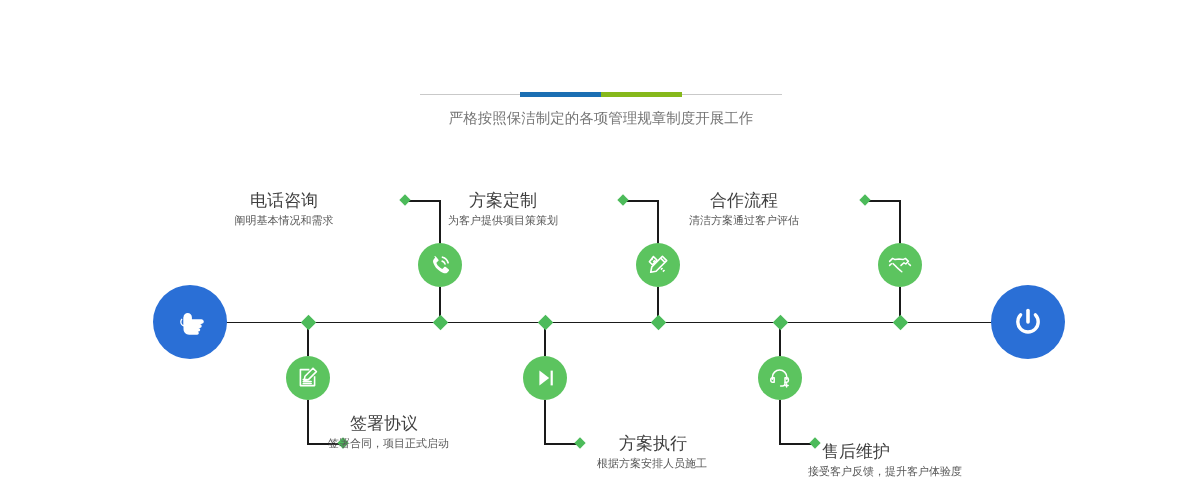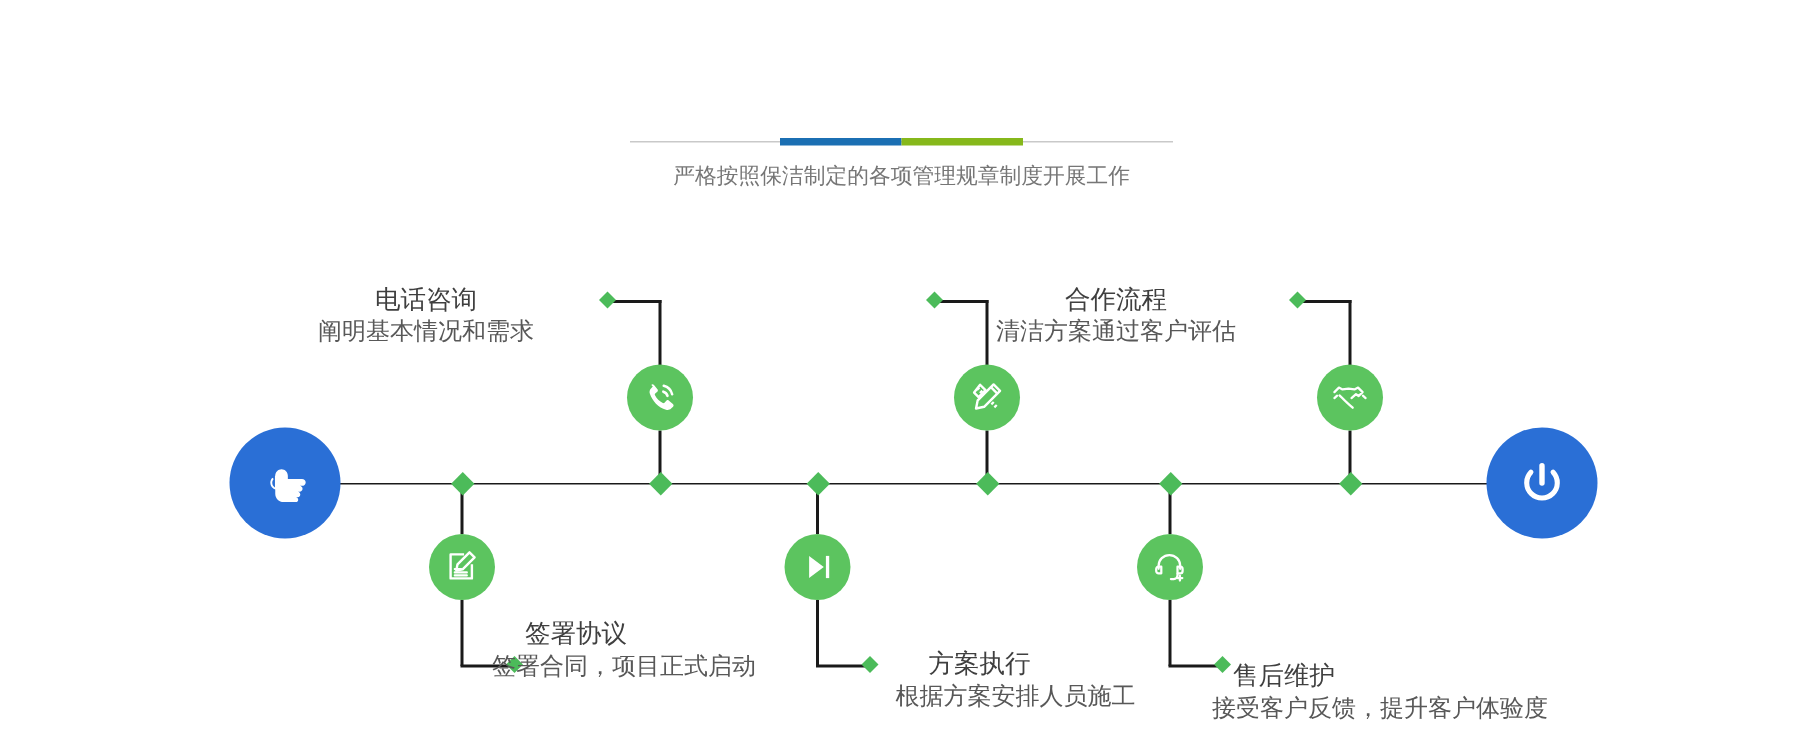--- a/index.html
+++ b/index.html
@@ -66,21 +66,21 @@
     position:absolute;width:44px;height:44px;border-radius:50%;
     background:#5cc45f;display:flex;align-items:center;justify-content:center;
     box-shadow:0 0 0 0 rgba(0,0,0,0);
   }
   .node svg{display:block;}
 
   
   .lbl{position:absolute;white-space:nowrap;
        font-family:"DejaVu Sans","Liberation Sans",sans-serif;}
   .lbl .head{font-size:17px;line-height:22px;color:#3f3f3f;display:block;}
-  .lbl .sub{font-size:16px;line-height:20px;color:#585858;display:block;}
+  .lbl .sub{font-size:11px;line-height:20px;color:#585858;display:block;}
   .lbl.tr{text-align:center;}
   .lbl.tl{text-align:left;}
 </style>
 </head>
 <body>
 
 <div id="stage">
 
 
   <div class="divider">
@@ -143,20 +143,24 @@
           <path d="M6.2 5.1l3.6 3.6-4.6 4.6-3.0-3.0z" transform="translate(2.2,-0.6) rotate(0)"></path>
         </g>
         <g stroke="#ffffff" stroke-width="1.5" fill="none">
           <path d="M6.3 8.0l1.6-1.6M8.3 10.0l1.6-1.6M15.9 17.6l1.6-1.6M17.9 19.6l1.6-1.6"></path>
         </g>
       </svg>
     </span>
   </div>
   <div class="diamond" style="left:652.5px;top:316.5px;"></div>
   <div class="diamond small" style="left:619px;top:196px;"></div>
+  <div class="lbl tr" style="left:390px;top:189px;width:226px;">
+    <span class="head">方案定制</span>
+    <span class="sub">为客户提供项目策策划</span>
+  </div>
 
   <div class="hline" style="left:865px;top:200px;width:36px;"></div>
   <div class="vline" style="left:899.2px;top:200px;height:45px;"></div>
   <div class="vline" style="left:899.2px;top:287px;height:35px;"></div>
   <div class="node" style="left:878px;top:243px;">
     <span>
       <svg width="26" height="26" viewBox="0 0 26 26">
         <g stroke="#ffffff" stroke-width="1.5" fill="none" stroke-linejoin="round" stroke-linecap="round">
           <path d="M2.6 9.4l3.0-3.0 2.4 1.2 4.0-.5 4.0.5 2.4-1.2 3.0 3.0-2.6 2.6-1.8-1.2-3.0 2.6"></path>
           <path d="M6.0 11.6l3.4 3.2M8.4 14.0l2.8 2.6M10.8 16.2l2.4 2.2M13.0 18.2l1.8 1.6"></path>

